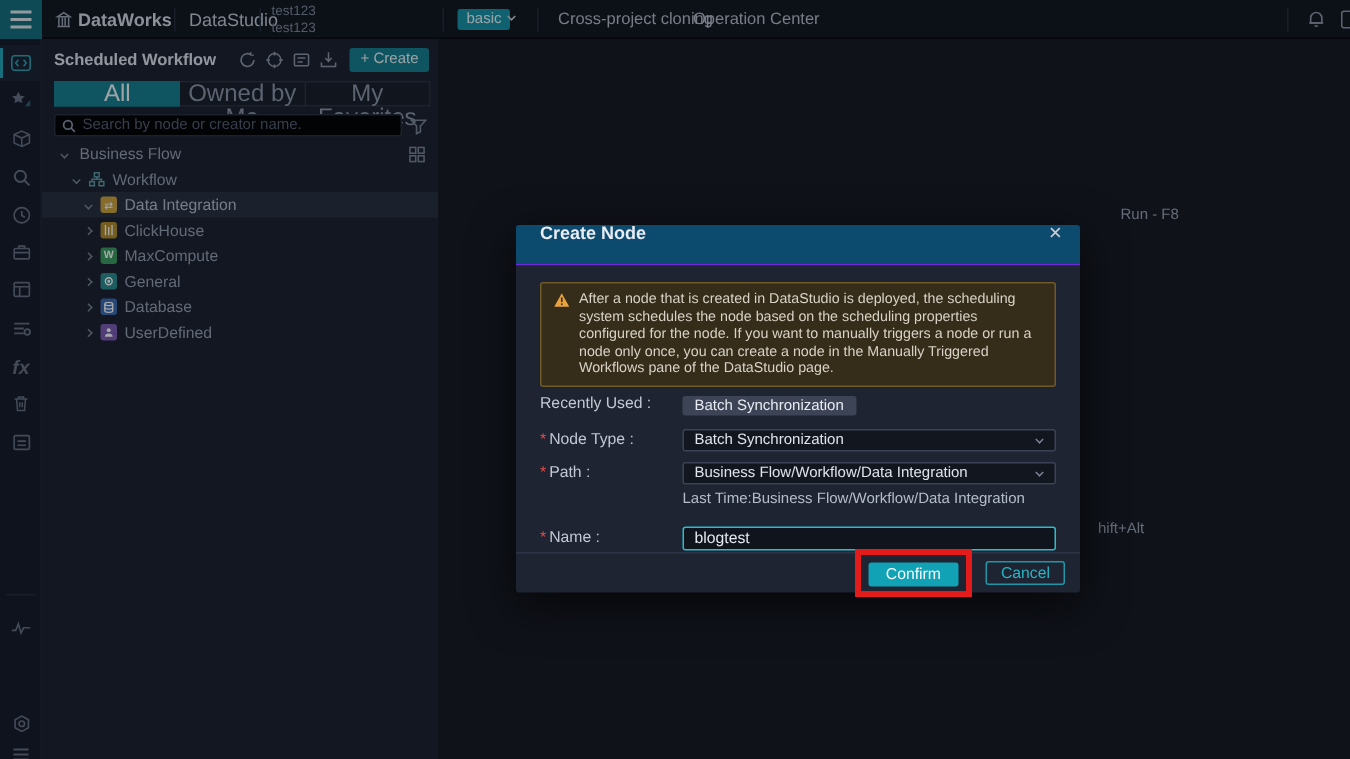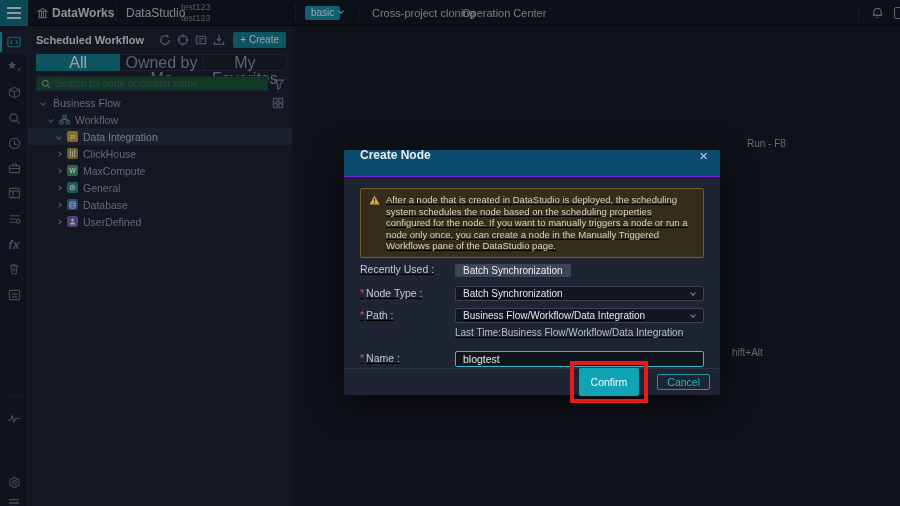--- a/index.html
+++ b/index.html
@@ -41,21 +41,21 @@
   #panel-title { font-size:11px; font-weight:bold; color:#dde2ec; flex:1; }
   .ph-icon { color:#8b94a6; margin-left:6px; cursor:pointer; display:flex; }
   #create-btn { margin-left:8px; height:16px; padding:0 7px; background:#157f8e; color:#e8f4f6;
     font-size:10px; line-height:16px; border-radius:2px; cursor:pointer; white-space:nowrap; }
   #tabs { position:absolute; left:8px; top:28px; width:251px; height:17px; display:flex; }
   .tab { flex:1; text-align:center; font-size:16px; line-height:16px; color:#8b94a6;
     background:#171c27; border:1px solid #2a3140; border-left:none; cursor:pointer; }
   .tab:first-child { border-left:1px solid #2a3140; }
   .tab.active { background:#157f8e; border-color:#157f8e; color:#f0f6f8; }
   #search-row { position:absolute; left:8px; top:50px; width:251px; height:15px; display:flex; align-items:center; }
-  #search-box { flex:1; height:15px; background:#14532d; border:1px solid #262d3c; border-radius:2px;
+  #search-box { flex:1; height:15px; background:#000000; border:1px solid #262d3c; border-radius:2px;
     display:flex; align-items:center; padding:0 4px; }
   #search-input { flex:1; background:transparent; border:none; outline:none; color:#9aa3b2; font-size:10px; margin-left:4px; }
   #search-input::placeholder { color:#525b6d; }
   #filter-icon { width:14px; margin-left:5px; color:#7a8496; cursor:pointer; display:flex; }
 
   .trow { position:absolute; left:0; width:264px; height:17px; display:flex; align-items:center;
     color:#959eb0; font-size:10.5px; cursor:pointer; }
   .trow.selected { background:#272e3d; color:#b3bbcb; }
   .chv { display:inline-block; width:4px; height:4px; border-right:1.3px solid #7a8496;
     border-bottom:1.3px solid #7a8496; flex:none; }
@@ -70,41 +70,41 @@
   .bg-hint { position:absolute; font-size:10px; color:#98a2b2;padding-left:14px; }
 
   
   #mask { position:absolute; left:0; top:0; width:900px; height:506px; background:rgba(5,8,14,0.35); z-index:40; }
   #modal { position:absolute; left:344px; top:150px; width:376px; height:245px; background:#1e2431;
     border-radius:2px; box-shadow:0 8px 30px rgba(0,0,0,.65); z-index:50; }
   #m-header { height:27px; background:#0c4a6e; border-bottom:1px solid #6d28d9; border-radius:2px 2px 0 0;
     display:flex; align-items:center; padding:0 12px 16px 16px; }
   #m-title { flex:1; font-size:12px; font-weight:bold; color:#e8ebf2; }
   #m-close { color:#c6ccd8; font-size:15px; line-height:15px; cursor:pointer; }
-  #m-body { padding:11px 16px 0 16px;text-decoration:underline; }
+  #m-body { padding:11px 16px 0 16px; }
   #warn { display:flex; gap:6px; background:#352c1a; border:1px solid #6f5b2a; border-radius:2px;
     padding:5px 8px; color:#d8d3c6; font-size:9.5px; line-height:11.6px; }
   #warn svg { flex:none; margin-top:1px; }
   .frow { display:flex; align-items:center; }
   .flabel { width:95px; flex:none; font-size:10.5px; color:#c2c8d4; }
   .req { color:#e34d4d; margin-right:2px; }
   .fctrl { flex:1; }
   #chip { display:inline-block; background:#3d4456; color:#e8ebf2; font-size:10px;
     padding:1px 8px; border-radius:2px; }
   .sel { height:15px; background:#12161f; border:1px solid #3a4254; border-radius:2px;
     display:flex; align-items:center; padding:0 7px; color:#dfe3ec; font-size:10px; cursor:pointer; }
   .sel span { flex:1; }
   .sel .chv { border-color:#7a8496; margin-right:1px; }
   #path-hint { margin:4px 0 0 95px; font-size:10px; color:#b6bdca; }
   #name-input { width:100%; height:16px; background:#10141d; border:1px solid #2dbccb; border-radius:2px;
     outline:none; color:#e4e8f0; font-size:10.5px; padding:0 7px; }
   #m-footer { position:absolute; left:0; bottom:0; width:100%; height:27px; border-top:1px solid #2e3445;
     display:flex; align-items:center; justify-content:flex-end; padding-right:10px; gap:9px; }
   #red-box { border:4px solid #e41b1b; padding:3px 5px; margin:-4px 0; z-index:60; }
-  #confirm-btn { height:28px; padding:0 12px; background:#12a2b6; color:#f2fafc; font-size:10.5px;
+  #confirm-btn { height:16px; padding:0 12px; background:#12a2b6; color:#f2fafc; font-size:10.5px;
     line-height:16px; border:none; border-radius:2px; cursor:pointer; }
   #cancel-btn { height:16px; padding:0 9px; background:transparent; color:#27b6c6; font-size:10.5px;
     line-height:14px; border:1px solid #1f97a8; border-radius:2px; cursor:pointer; }
   svg { display:block; }
 </style>
 </head>
 <body>
 
 <div id="topbar">
   <div id="burger">

